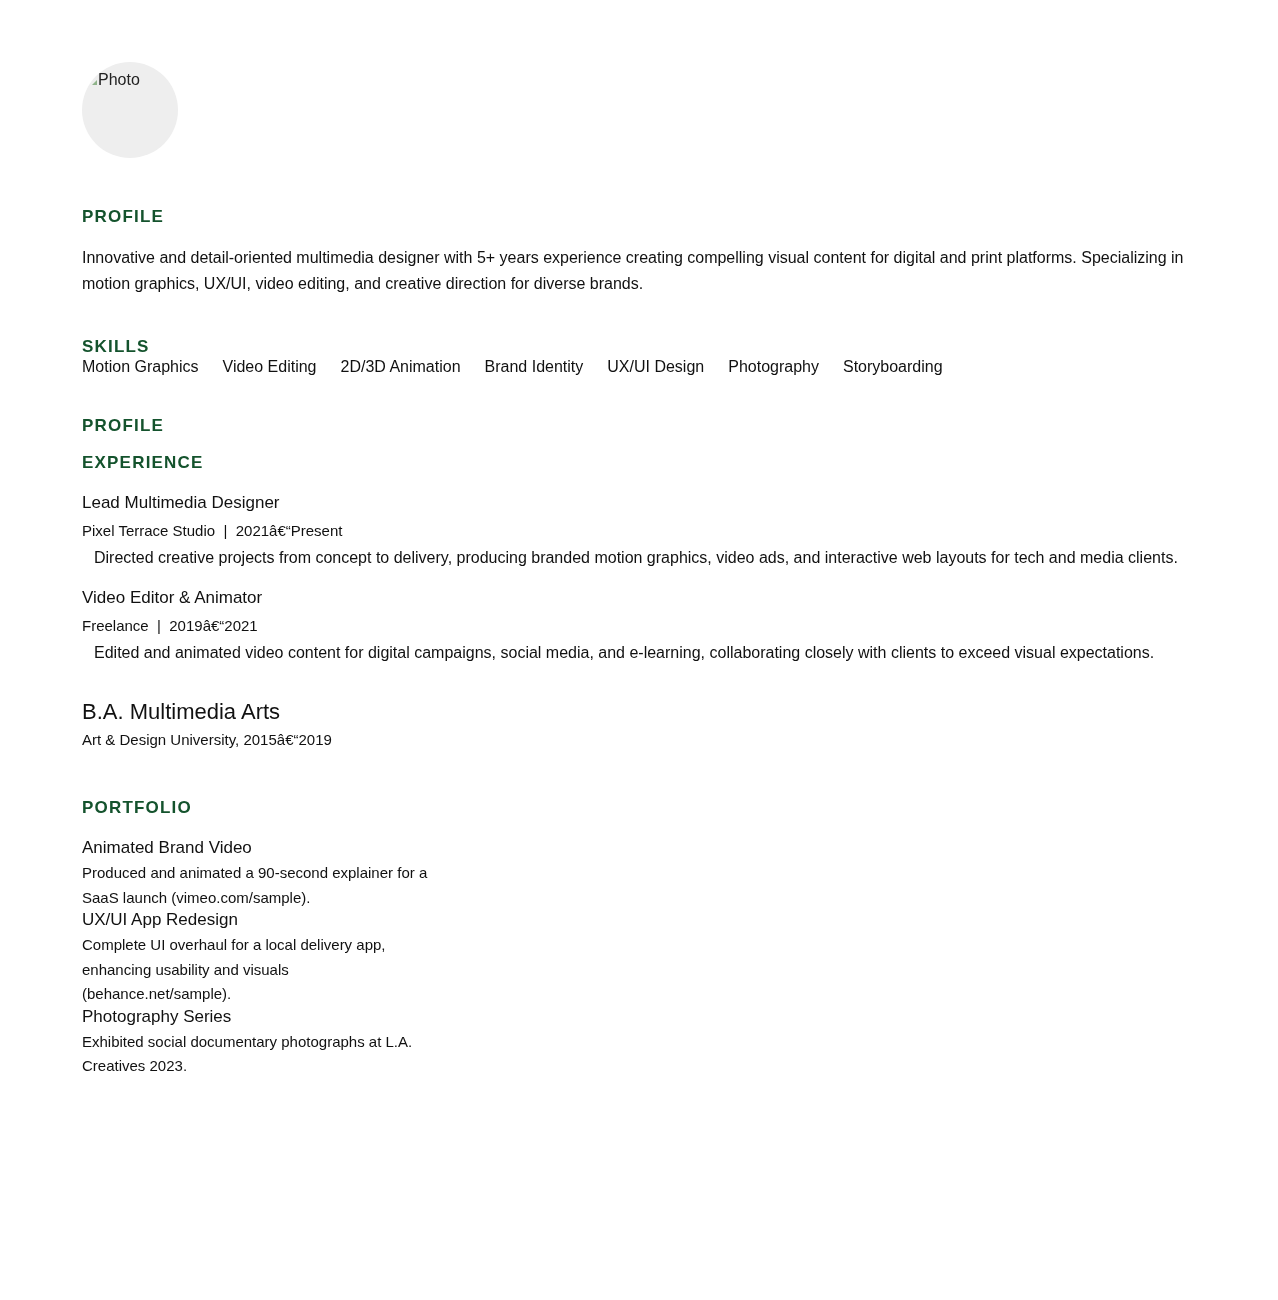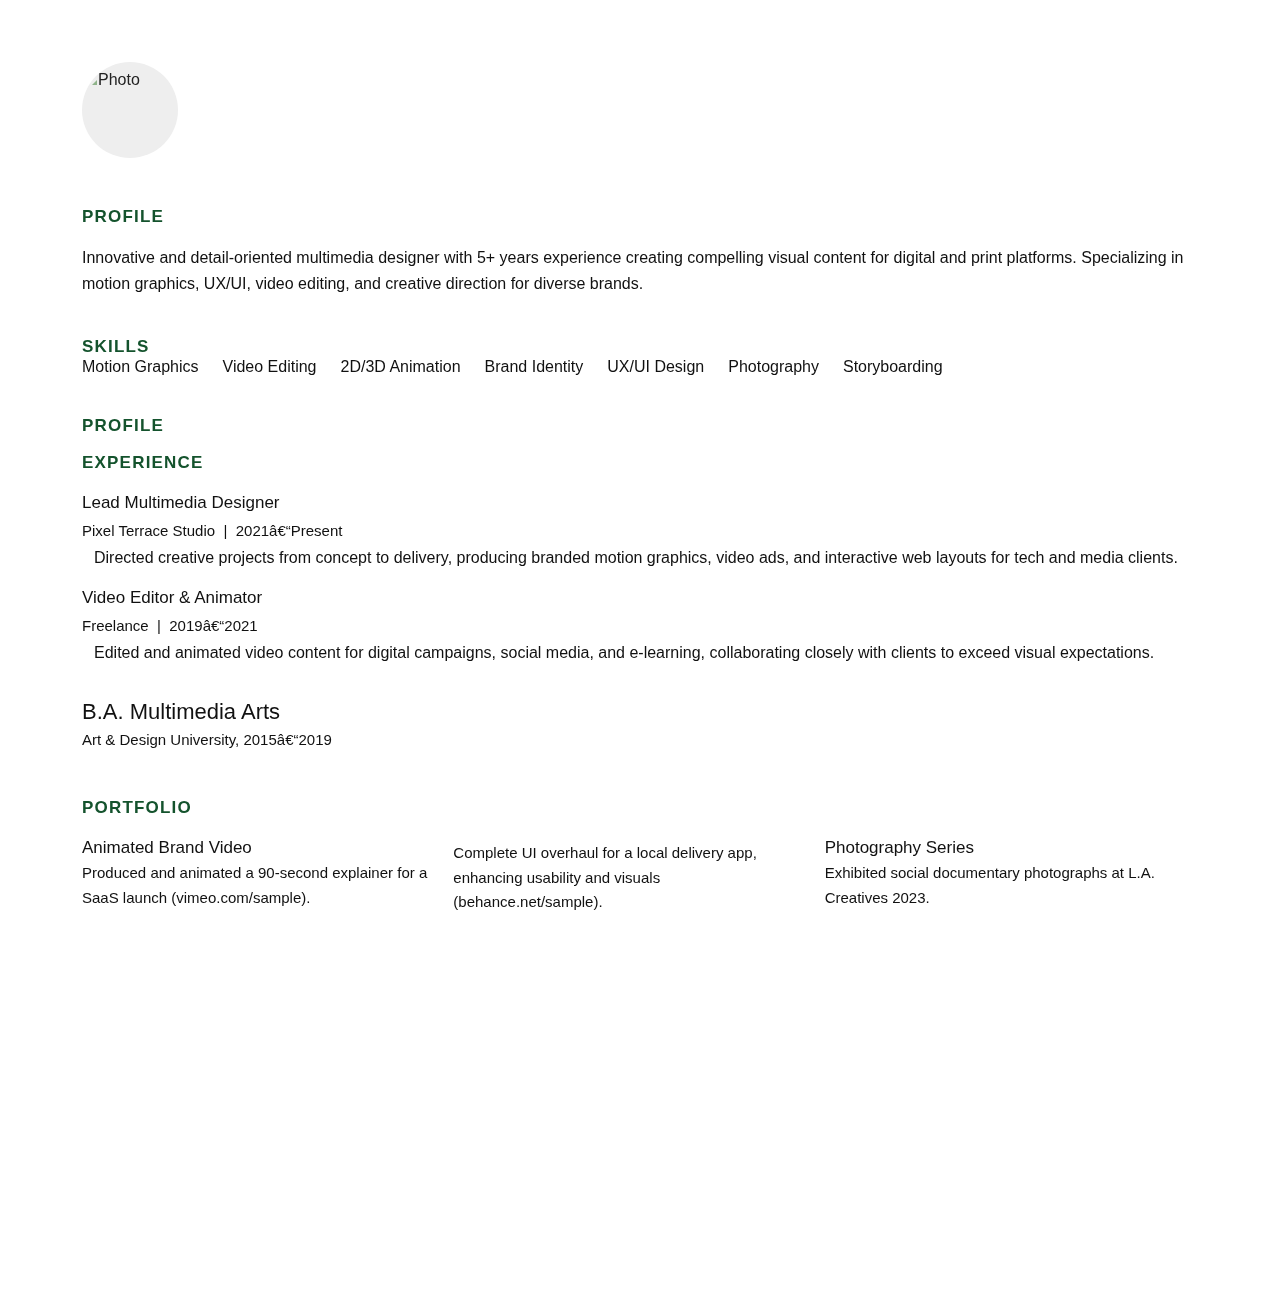--- a/index.html
+++ b/index.html
@@ -43,21 +43,21 @@
     .tags span { margin-right: 24px; }
 
     .job-title { font-size: 17px; line-height: 20px; margin-top: 20px; }
     .job-meta { font-size: 15px; line-height: 18px; margin-top: 9px; }
     .job-desc { font-size: 16px; line-height: 20px; margin-top: 8px; padding-left: 12px; }
     .job + .job .job-title { margin-top: 20px; }
 
     .edu-degree { font-size: 22px; line-height: 20px; margin-top: 20px; }
     .edu-meta { font-size: 15px; line-height: 18px; margin-top: 9px; }
 
-    .portfolio { display: flex; margin-top: 20px; }
+    .portfolio { display: flex; margin-top: 20px; flex-direction: column; }
     .pf-item { width: 377px; }
     .pf-title { font-size: 17px; line-height: 20px; }
     .pf-desc { font-size: 15px; line-height: 24.5px; margin-top: 3px; width: 355px; }
   </style>
 </head>
 <body>
 
 <div class="page">
 
   <div class="header">
@@ -111,20 +111,21 @@
   </div>
 
   <div class="section" style="margin-top:49px;">
     <h2 class="section-head">PORTFOLIO</h2>
     <div class="portfolio">
       <div class="pf-item">
         <div class="pf-title">Animated Brand Video</div>
         <div class="pf-desc">Produced and animated a 90-second explainer for a SaaS launch (vimeo.com/sample).</div>
       </div>
       <div class="pf-item">
+        <div class="pf-title">UX/UI App Redesign</div>
         <div class="pf-desc">Complete UI overhaul for a local delivery app, enhancing usability and visuals (behance.net/sample).</div>
       </div>
       <div class="pf-item">
         <div class="pf-title">Photography Series</div>
         <div class="pf-desc">Exhibited social documentary photographs at L.A. Creatives 2023.</div>
       </div>
     </div>
   </div>
 
 </div>

